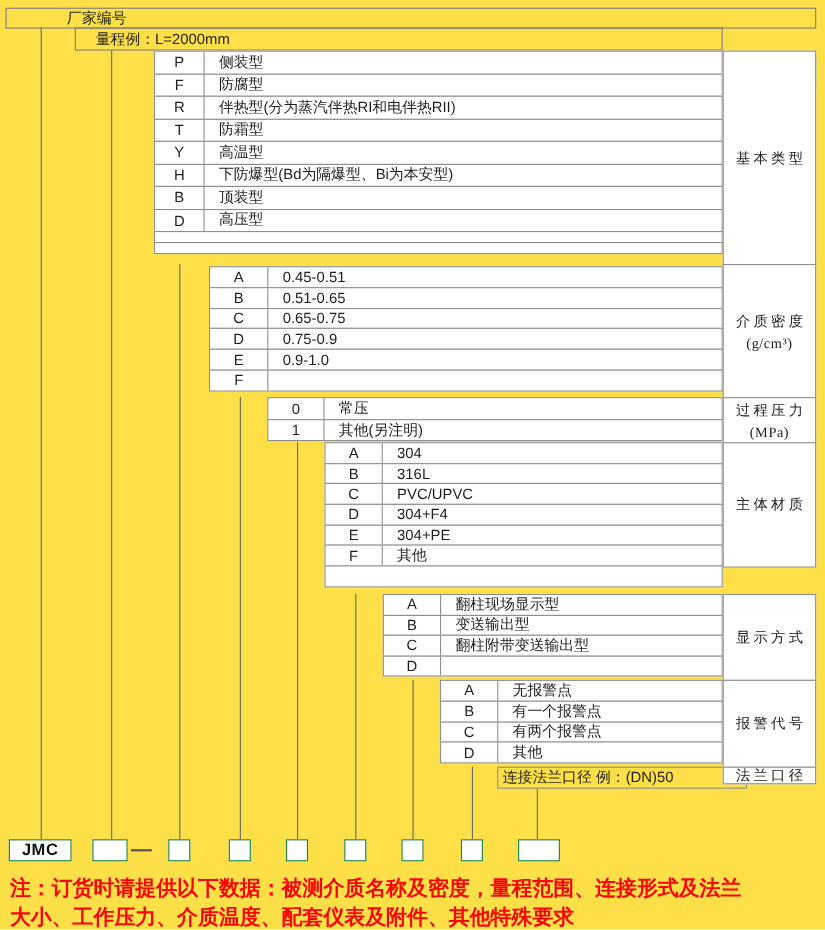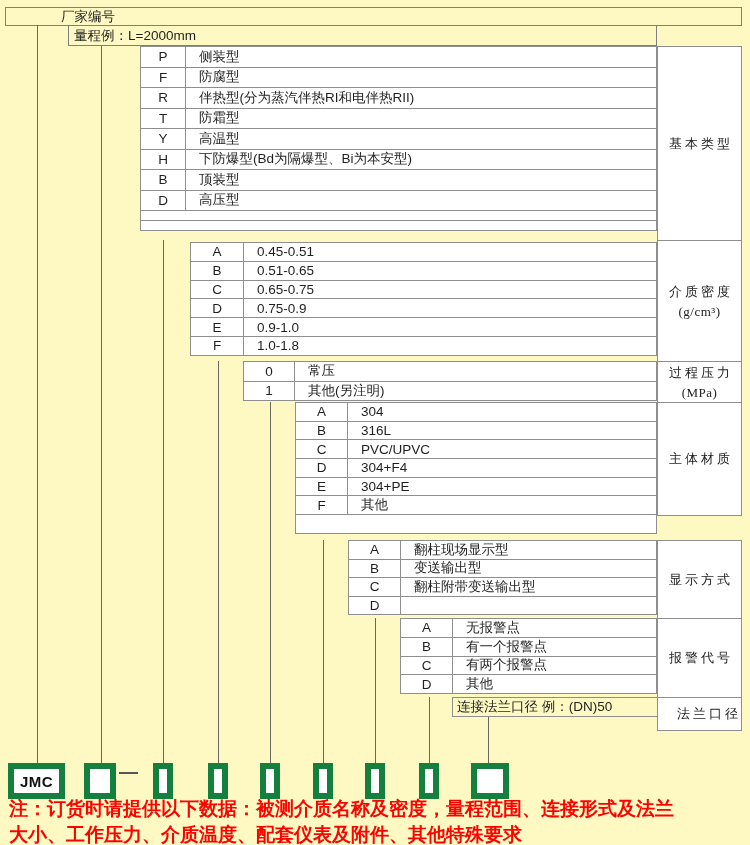--- a/index.html
+++ b/index.html
@@ -1,17 +1,17 @@
 <!DOCTYPE html>
 <html><head>
 <meta charset="utf-8">
 <style>
   html,body{margin:0;padding:0;background:#ffffff;}
   .canvas{
-    position:relative;width:750px;height:845px;background:#fef9c3;overflow:hidden;
+    position:relative;width:750px;height:845px;background:#fde047;overflow:hidden;
     font-family:"Liberation Sans",sans-serif;color:#1f1f1f;
   }
   .abs{position:absolute;box-sizing:border-box;}
   
   .hbox{border:1px solid #7f7f7f;display:flex;align-items:center;font-size:13.5px;}
   
   .block{position:absolute;box-sizing:border-box;}
   .row{box-sizing:border-box;border:1px solid #8e8e8e;display:flex;align-items:stretch;background:#fff;}
   .row + .row{margin-top:-1px;}
   .code{display:flex;align-items:center;justify-content:center;border-right:1px solid #8e8e8e;font-size:13.5px;box-sizing:border-box;}
@@ -26,38 +26,38 @@
   .alarm  .row{height:19.75px;} .alarm .code{width:52px;}
   .row.blank{border-top:1px solid #8e8e8e;}
   
   .cat{border:1px solid #8e8e8e;display:flex;flex-direction:column;align-items:center;justify-content:center;
        font-family:"Liberation Serif","DejaVu Serif",serif;font-size:13px;color:#222;background:#fff;}
   .cat .main{letter-spacing:3px;text-indent:3px;white-space:nowrap;}
   .cat .sub{letter-spacing:0.5px;font-size:13px;margin-top:3px;white-space:nowrap;}
   
   .vline{position:absolute;width:1px;background:#676767;}
   
-  .mbox{position:absolute;box-sizing:border-box;border:6px solid #15803d;height:36px;top:763px;background:#fff;
-        display:flex;align-items:center;justify-content:center;}
+  .mbox{position:absolute;box-sizing:border-box;border:1px solid #15803d;height:20px;top:763px;background:#fff;
+        display:flex;justify-content:center;}
   .mbox.prefix{font-weight:bold;font-size:15px;letter-spacing:0.5px;color:#111;}
   .dash{position:absolute;height:2px;background:#555;}
   
   .note{position:absolute;left:9px;top:796px;width:736px;color:#fb0400;font-weight:bold;
         font-size:19px;line-height:25.5px;white-space:nowrap;}
 </style>
 </head>
 <body>
 
 <div class="canvas">
 
   <div class="abs hbox" style="left:5px;top:7px;width:737px;height:19px;padding-left:55px;">
     <span>厂家编号</span>
   </div>
 
-  <div class="abs hbox" style="left:68px;top:25px;width:589px;height:21px;padding-left:5px;">
+  <div class="abs hbox" style="left:68px;top:25px;width:589px;height:21px;padding-left:18px;">
     <span>量程例：L=2000mm</span>
   </div>
 
   <div class="block basic" style="left:140px;top:46px;width:517px;">
     <div class="row">
         <div class="code">P</div>
         <div class="desc">侧装型</div>
       </div>
     <div class="row">
         <div class="code">F</div>
@@ -107,21 +107,20 @@
     <div class="row">
         <div class="code">D</div>
         <div class="desc">0.75-0.9</div>
       </div>
     <div class="row">
         <div class="code">E</div>
         <div class="desc">0.9-1.0</div>
       </div>
     <div class="row">
         <div class="code">F</div>
-        <div class="desc">1.0-1.8</div>
       </div>
   </div>
 
   <div class="block pressure" style="left:243px;top:361px;width:414px;">
     <div class="row">
         <div class="code">0</div>
         <div class="desc">常压</div>
       </div>
     <div class="row">
         <div class="code">1</div>
@@ -214,21 +213,21 @@
   </div>
   <div class="abs cat" style="left:657px;top:402px;width:85px;height:114px;align-items:center;">
     <span class="main">主体材质</span>
   </div>
   <div class="abs cat" style="left:657px;top:540px;width:85px;height:79px;">
     <span class="main">显示方式</span>
   </div>
   <div class="abs cat" style="left:657px;top:618px;width:85px;height:80px;">
     <span class="main">报警代号</span>
   </div>
-  <div class="abs cat" style="left:657px;top:697px;width:85px;height:34px;align-items:flex-end;">
+  <div class="abs cat" style="left:657px;top:697px;width:85px;height:16px;">
     <span class="main">法兰口径</span>
   </div>
 
   <div class="vline" style="left:37px;top:25px;height:738px;"></div>
   <div class="vline" style="left:101px;top:46px;height:717px;"></div>
   <div class="vline" style="left:163px;top:240px;height:523px;"></div>
   <div class="vline" style="left:218px;top:361px;height:402px;"></div>
   <div class="vline" style="left:270px;top:402px;height:361px;"></div>
   <div class="vline" style="left:323px;top:540px;height:223px;"></div>
   <div class="vline" style="left:375px;top:618px;height:145px;"></div>

